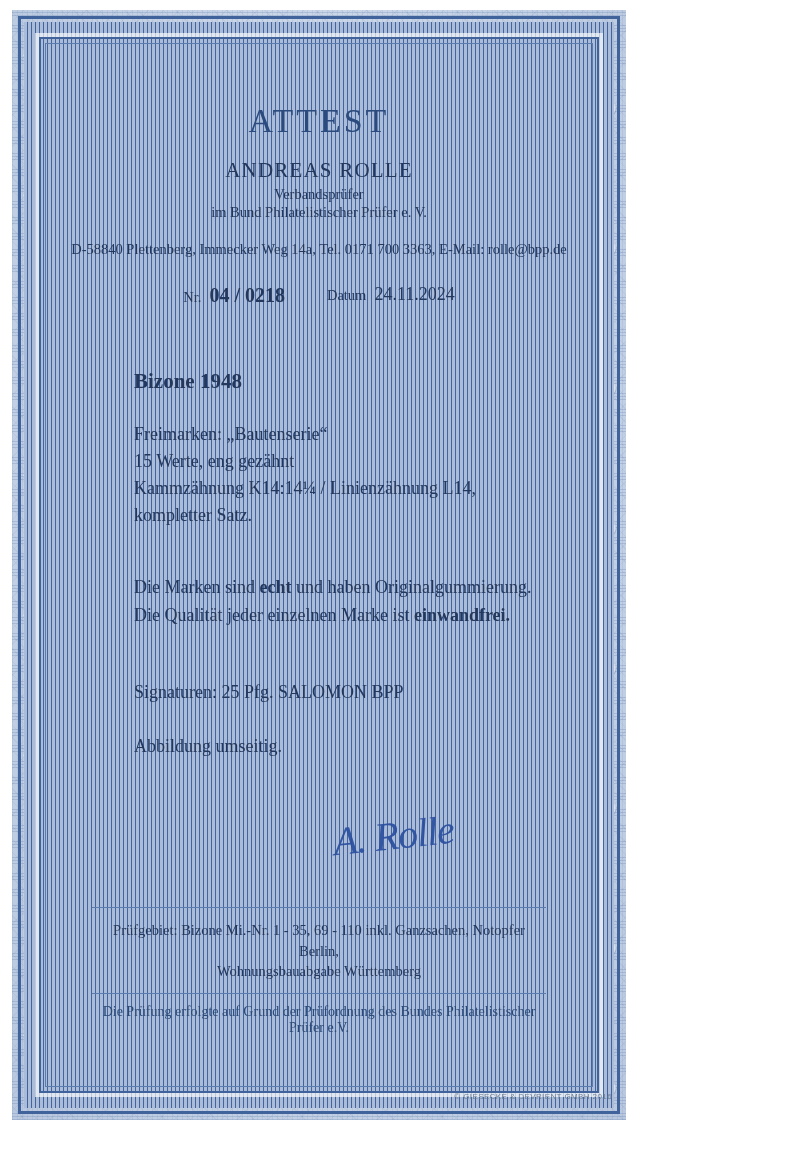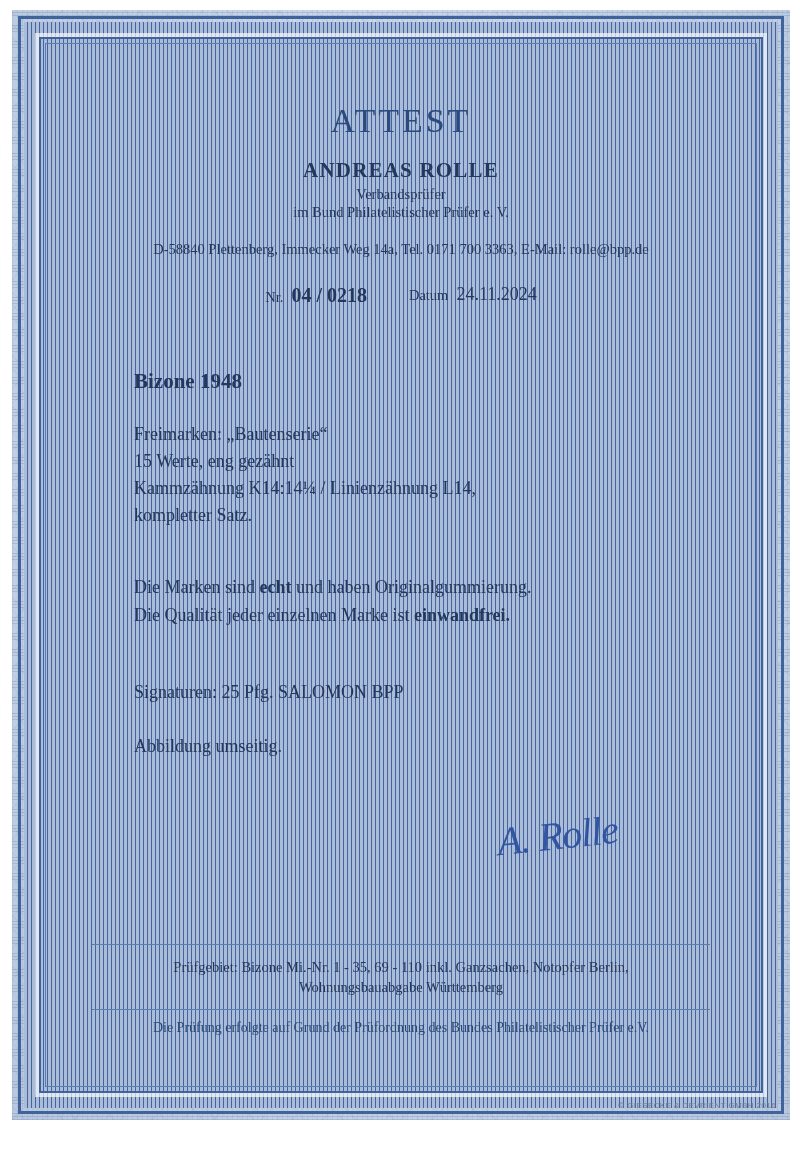--- a/index.html
+++ b/index.html
@@ -14,21 +14,21 @@
     color: #2e4a72;
     position: relative;
     overflow: hidden;
   }
 
   
   .certificate {
     position: absolute;
     left: 12px;
     top: 10px;
-    width: 778px;
+    width: 614px;
     height: 1110px;
     background: #ccd8ea;
     background-image:
       radial-gradient(ellipse at 50% 40%, #dbe4f1 0%, #c5d2e6 60%, #b9c8df 100%);
     box-sizing: border-box;
     overflow: hidden;
   }
 
   
   .guilloche {
@@ -130,21 +130,21 @@
     font-size: 34px;
     letter-spacing: 3px;
     color: #2b4a7d;
     margin-top: 52px;
     font-family: "Liberation Serif", serif;
   }
 
   .examiner-name {
     text-align: center;
     font-size: 21px;
-    font-weight: bold;
+    font-weight: normal;
     letter-spacing: 1.2px;
     color: #24375c;
     margin-top: 18px;
   }
   .examiner-role {
     text-align: center;
     font-size: 14.5px;
     color: #24375c;
     margin-top: 3px;
   }
@@ -252,21 +252,21 @@
     margin: 11px 0 10px 0;
   }
   .footer-note {
     font-size: 14px;
     color: #2c4a78;
   }
 
   .colophon {
     position: absolute;
     right: 14px;
-    bottom: 10px;
+    bottom: 19px;
     font-family: "Liberation Sans", sans-serif;
     font-size: 8px;
     letter-spacing: 0.4px;
     color: #6b7d96;
   }
 </style>
 </head>
 <body>
 
 <div class="certificate">

